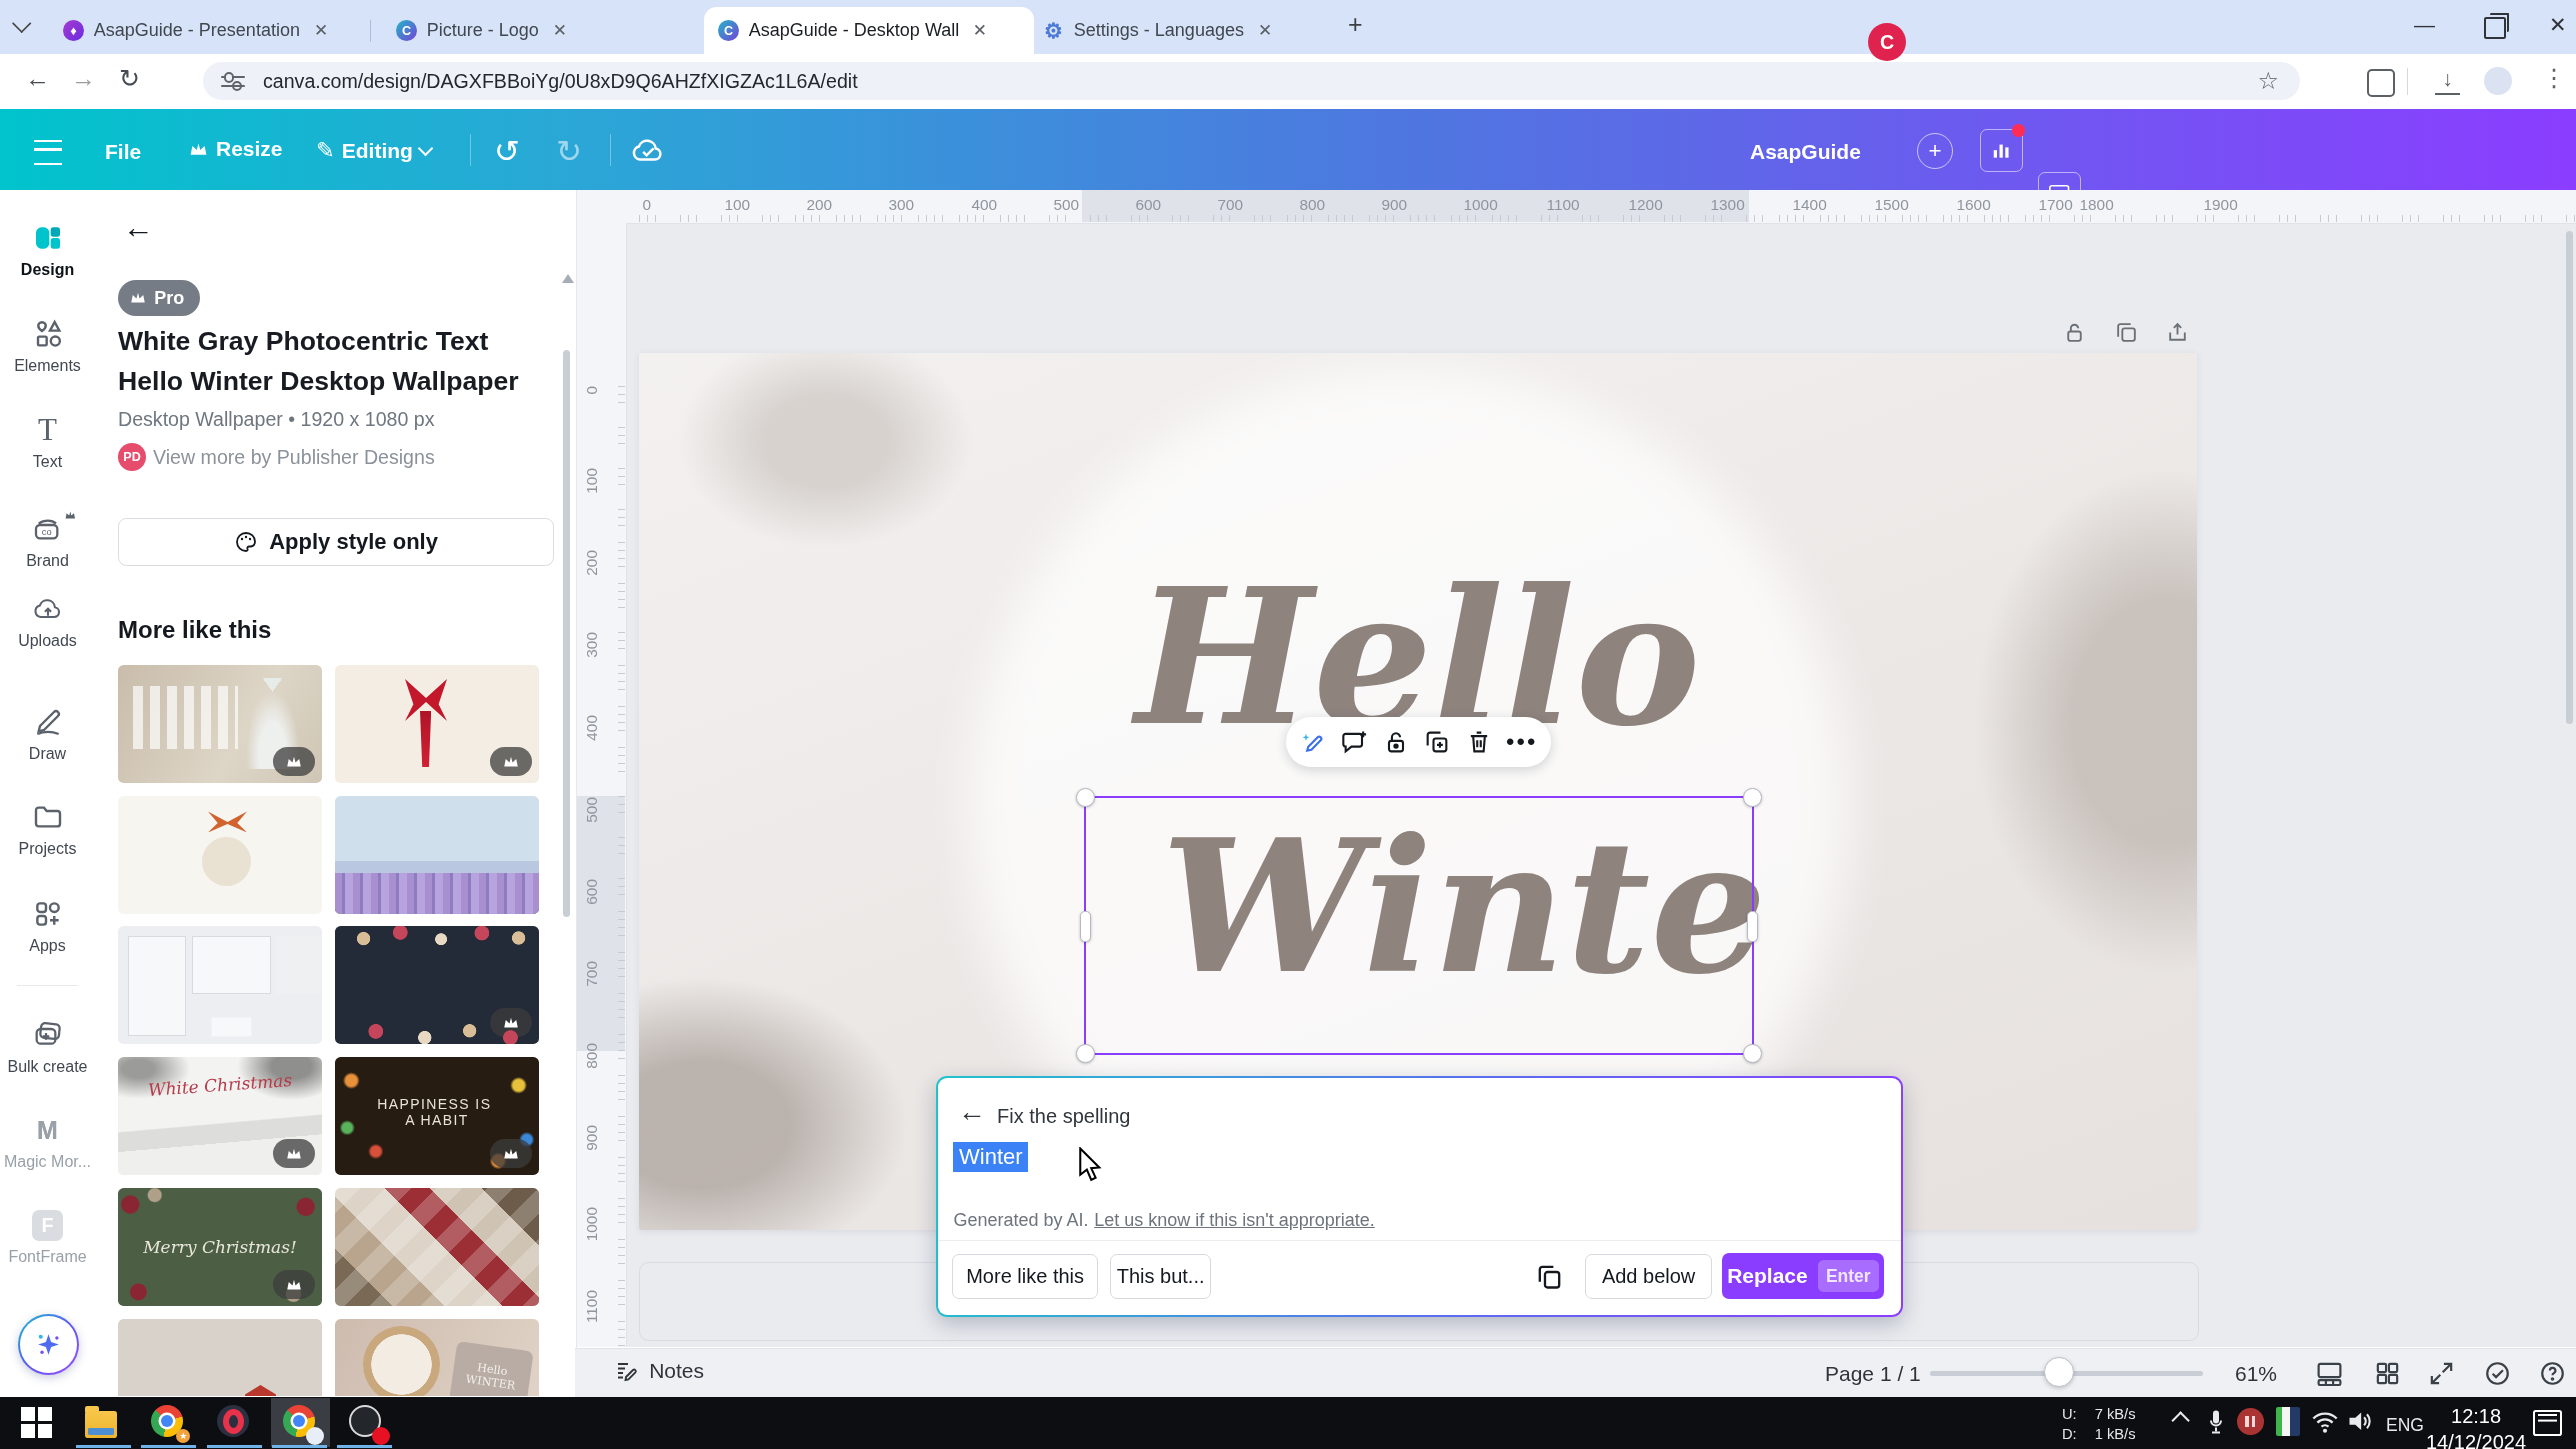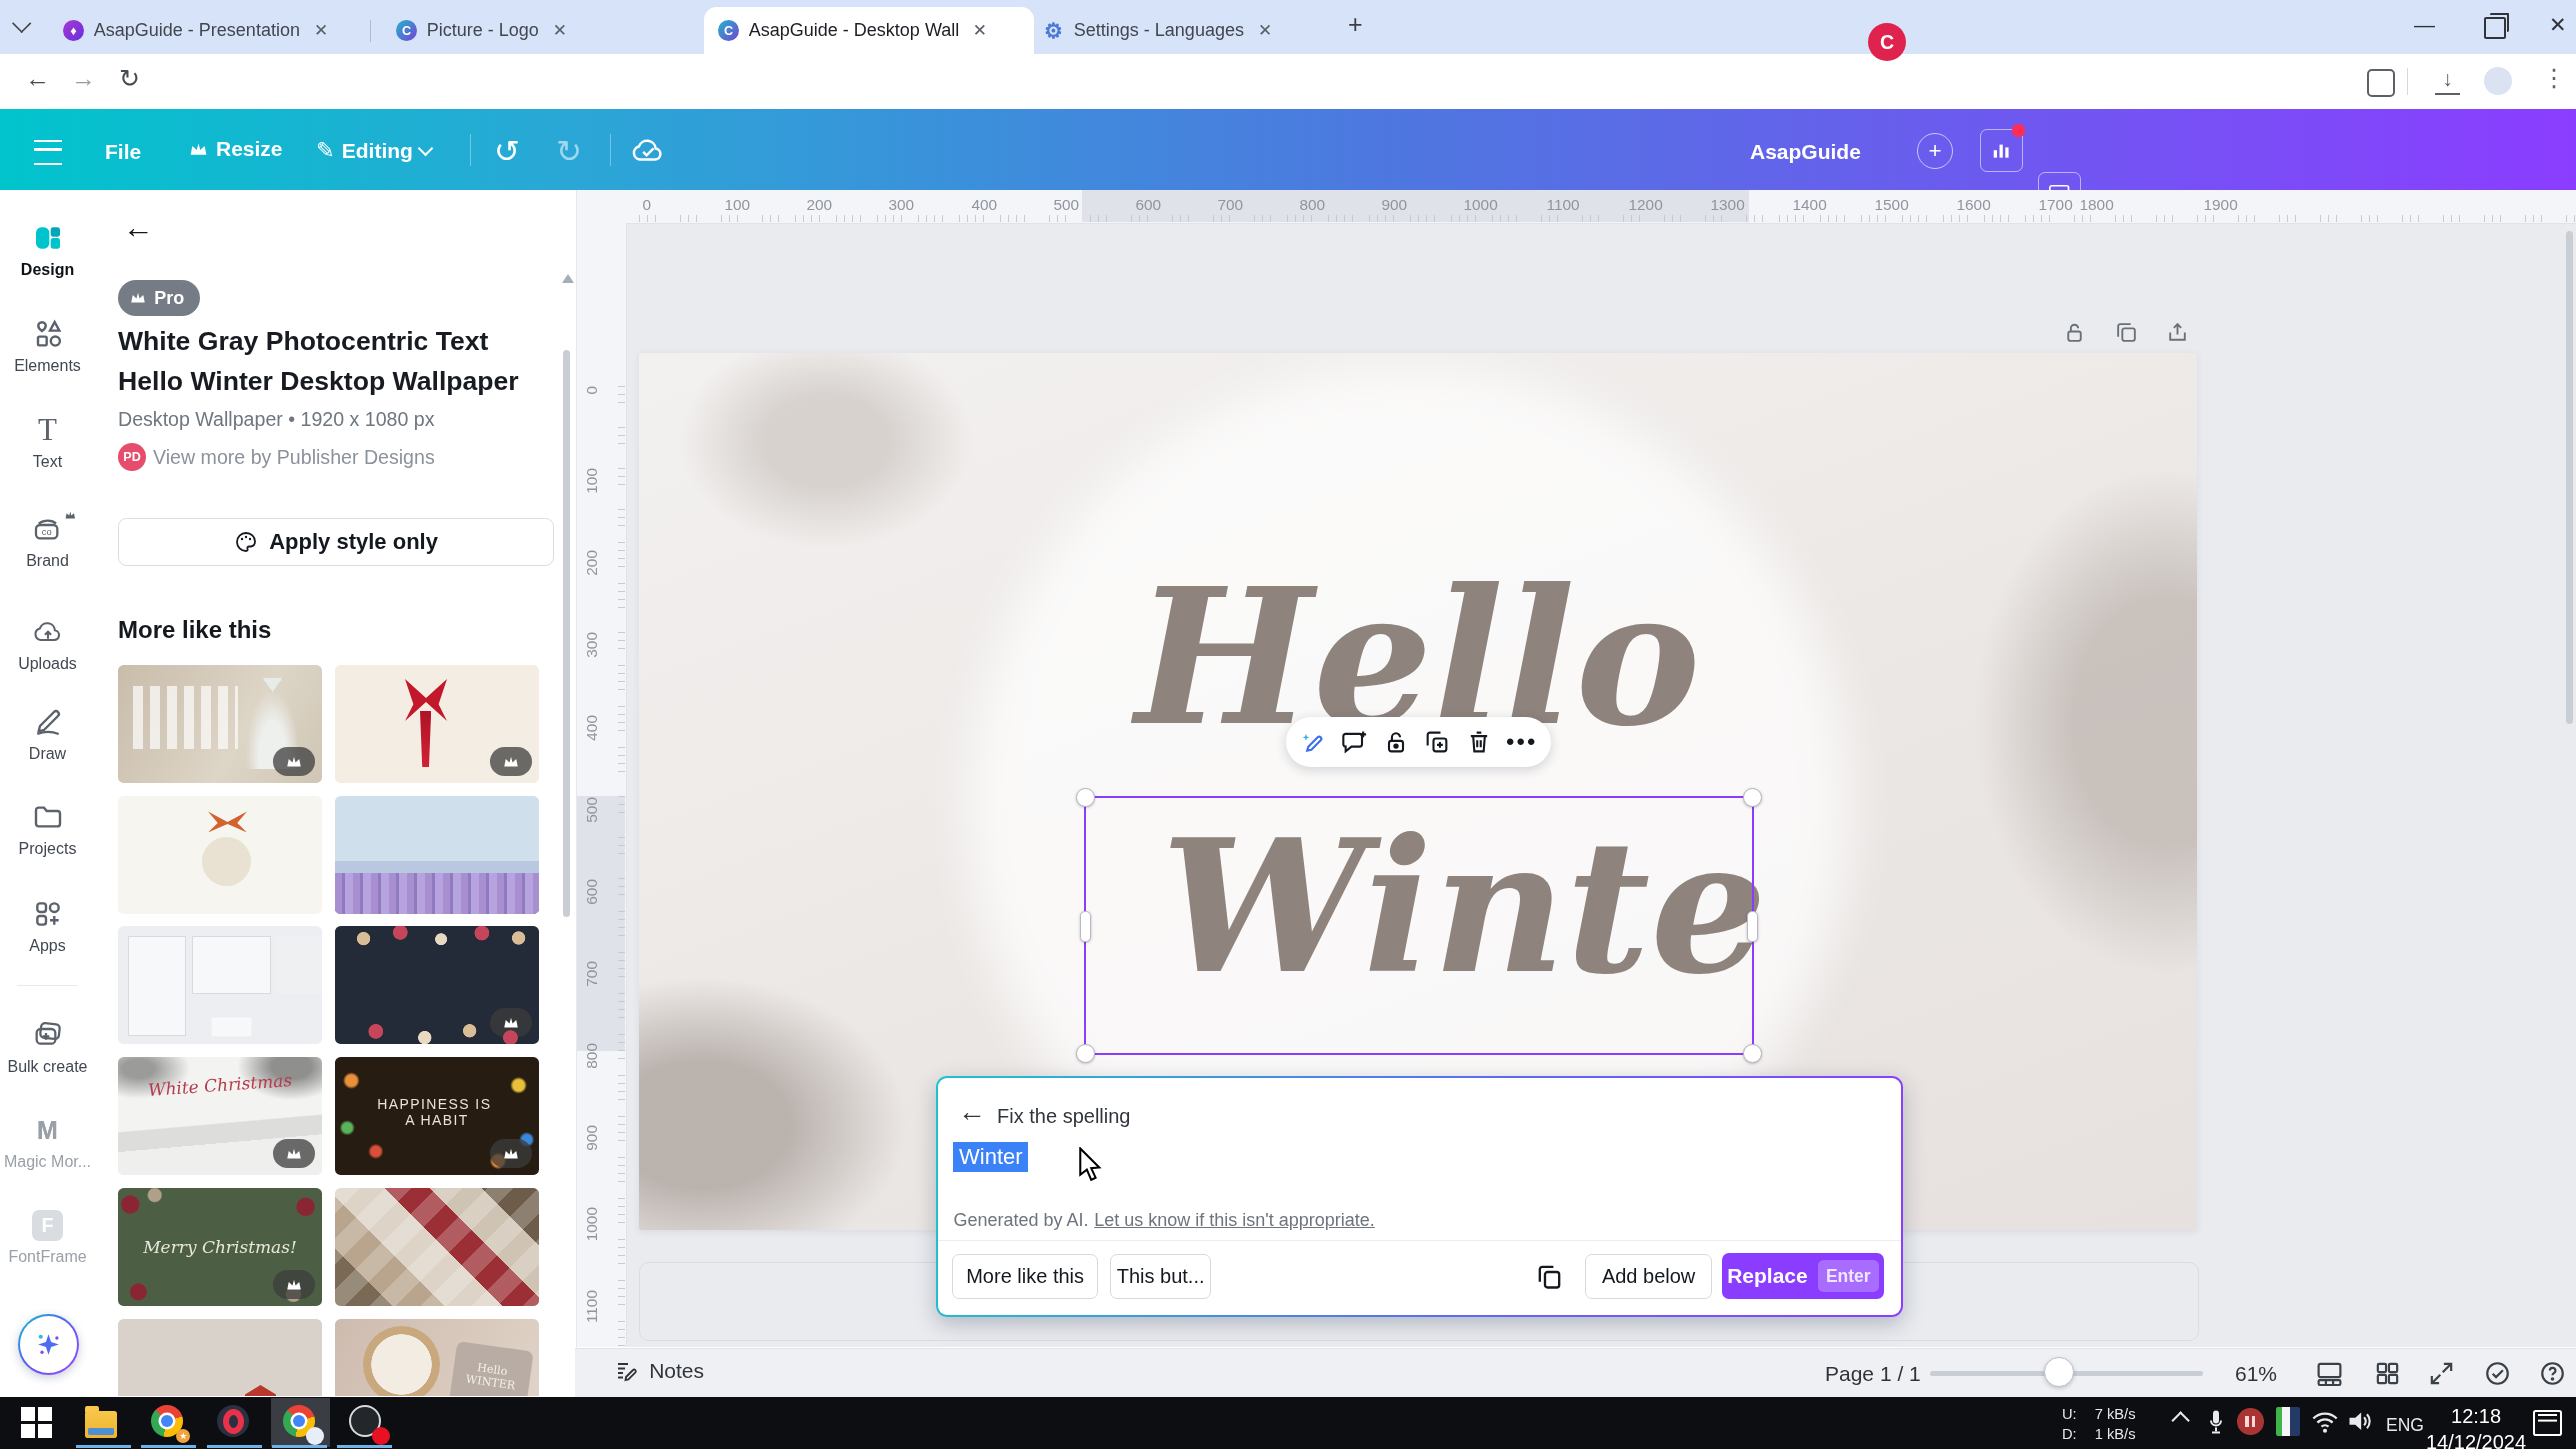--- a/index.html
+++ b/index.html
@@ -218,20 +218,28 @@
     <div class="abs" style="left:2484px;top:17px;">
         <div class="restore"></div>
       </div>
     <div class="winbtn" style="left:2549px;">✕</div>
   </div>
 
   <div id="urlbar">
     <span class="navic" style="left:25px;">←</span>
     <span class="navic dim" style="left:71px;">→</span>
     <span class="navic" style="left:119px;">↻</span>
+    <div id="urlpill">
+      <div class="tuneic">
+          <i class="a"></i>
+          <i class="b"></i>
+        </div>
+      <span id="urltext">canva.com/design/DAGXFBBoiYg/0U8xD9Q6AHZfXIGZAc1L6A/edit</span>
+      <span style="position:absolute;right:21px;font-size:24px;color:#5c6167;">☆</span>
+    </div>
     <div class="abs" style="left:2367px;top:15.4px;">
         <div class="puzzle"></div>
       </div>
     <div class="abs" style="left:2407px;top:14px;width:1.4px;height:26.6px;background:#d5d9de;"></div>
     <div class="abs" style="left:2435px;top:14px;">
         <div class="dlwrap">↓</div>
       </div>
     <div class="abs avatarb" style="left:2484px;top:13.3px;"></div>
     <div class="abs" style="left:2542px;top:9.8px;font-size:24px;color:#5c6167;">⋮</div>
   </div>
@@ -336,21 +344,21 @@
             <rect x="3" y="9" width="16" height="10" rx="3"></rect>
             <path d="M5 8 c4-3 10-3 13 0"></path>
             <text x="11" y="16.6" text-anchor="middle" font-size="7" stroke="none" fill="#5b626b" font-family="Liberation Sans">co</text>
           </svg>
         <svg width="12.6" height="12.6" viewBox="0 0 24 24" style="position:absolute;right:18px;top:-2.8px;">
             <path d="M3 18 L5 8 L10 12.5 L12 5 L14 12.5 L19 8 L21 18 Z" fill="#5b626b"></path>
           </svg>
       </div>
       <span class="lbl">Brand</span>
     </div>
-    <div class="sbitem" style="top:425px;">
+    <div class="sbitem" style="top:402px;">
       <div class="sbicon">
           <svg width="32" height="32" viewBox="0 0 26 21" fill="none" stroke="#5b626b" stroke-width="1.7">
             <path d="M7 17 h11 a4 4 0 0 0 .6-7.95 A6.3 6.3 0 0 0 6.4 7.6 A4.8 4.8 0 0 0 7 17 Z"></path>
             <path d="M13 16 v-5 M10.5 12.8 L13 10.3 l2.5 2.5"></path>
           </svg>
         </div>
       <span class="lbl">Uploads</span>
     </div>
     <div class="sbitem" style="top:515px;">
       <div class="sbicon">

